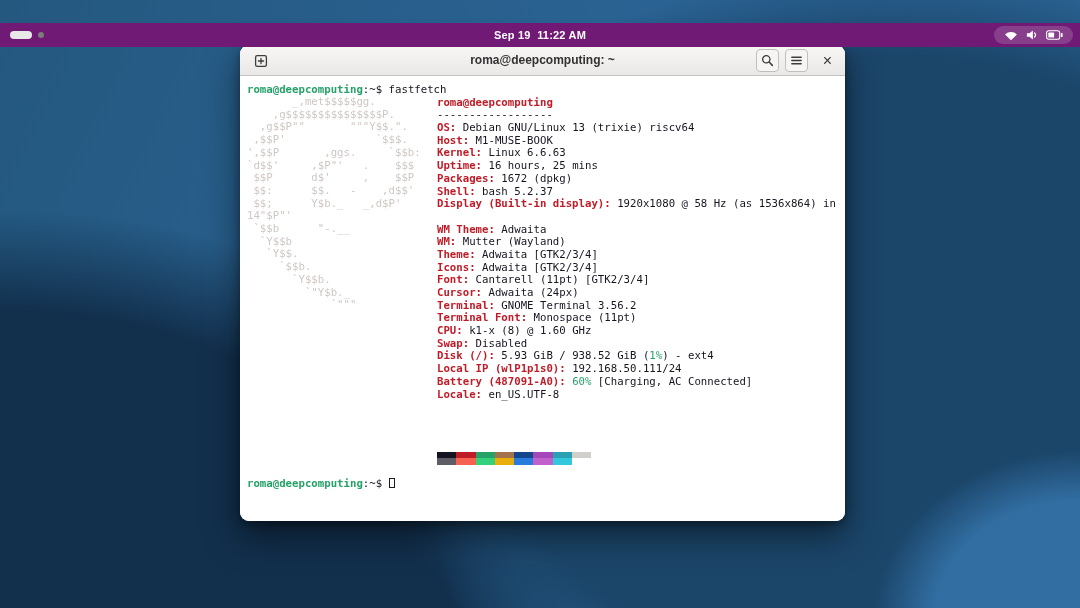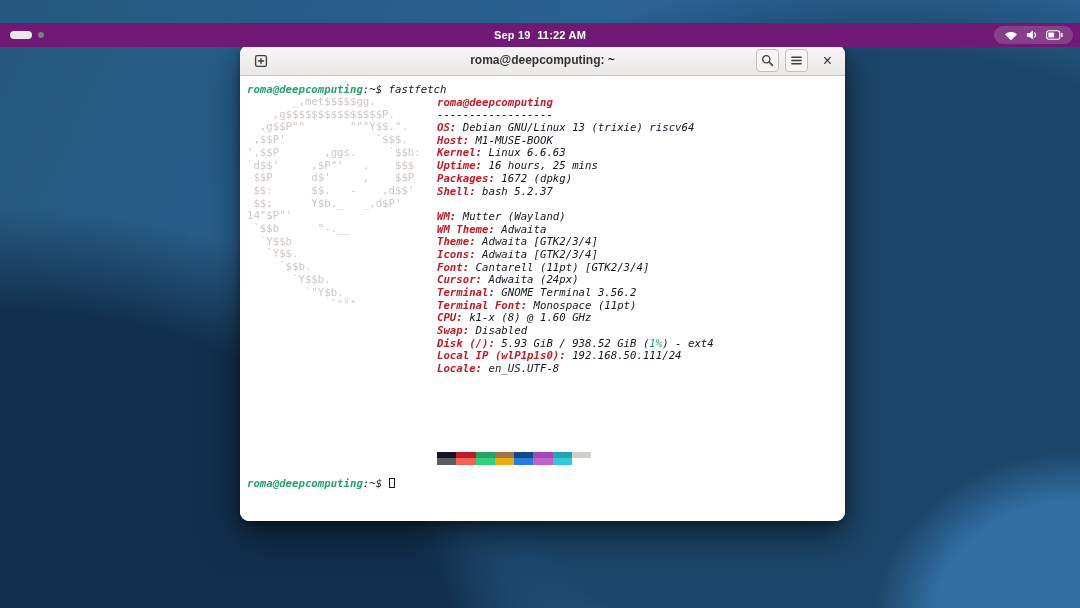--- a/index.html
+++ b/index.html
@@ -39,21 +39,21 @@
   .hb-btn.bordered { border: 1px solid #c2bfba; background: #f6f5f3; }
   .btn-newtab { left: 9px; }
   .btn-search { right: 66px; }
   .btn-menu   { right: 37px; }
   .btn-close  { right: 6px; }
   .close-glyph { font-size: 16px; line-height: 1; color: #3a3a3a; font-weight: 400; }
 
   
   .term { position: absolute; left: 0; top: 31px; right: 0; bottom: 0; background: #ffffff;
           font-family: "DejaVu Sans Mono", monospace; font-size: 10.7px; line-height: 12.7px; color: #171421; }
-  .cmdline, .promptline, .tline { white-space: pre; font-style: italic; }
+  .cmdline, .promptline, .tline { white-space: pre; }
   .cmdline   { position: absolute; left: 7px;  top: 8px; }
   .art       { position: absolute; left: 7px;  top: 20px; color: #cfc7c4;
                font-family: inherit; font-size: inherit; line-height: inherit; white-space: pre; }
   .info      { position: absolute; left: 197px; top: 20.7px; }
   .tline     { height: 12.7px; }
   .c-key, .c-title { color: #c01c28; font-weight: 700; }
   .c-val   { color: #171421; }
   .c-pct   { color: #26a269; }
   .c-prompt{ color: #26a269; font-weight: 700; }
   .palette { position: absolute; left: 197px; top: 376px; display: flex; }
@@ -142,33 +142,35 @@
 
     <div class="info">
         <div class="tline"><span class="c-title">roma@deepcomputing</span></div>
         <div class="tline"><span class="c-val">------------------</span></div>
         <div class="tline"><span class="c-key">OS: </span><span class="c-val">Debian GNU/Linux 13 (trixie) riscv64</span></div>
         <div class="tline"><span class="c-key">Host: </span><span class="c-val">M1-MUSE-BOOK</span></div>
         <div class="tline"><span class="c-key">Kernel: </span><span class="c-val">Linux 6.6.63</span></div>
         <div class="tline"><span class="c-key">Uptime: </span><span class="c-val">16 hours, 25 mins</span></div>
         <div class="tline"><span class="c-key">Packages: </span><span class="c-val">1672 (dpkg)</span></div>
         <div class="tline"><span class="c-key">Shell: </span><span class="c-val">bash 5.2.37</span></div>
+        <div class="tline"><span class="c-key">Display (Built-in display): </span><span class="c-val">1920x1080 @ 58 Hz (as 1536x864) in</span></div>
         <div class="tline"></div>
+        <div class="tline"><span class="c-key">WM Theme: </span><span class="c-val">Adwaita</span></div>
         <div class="tline"><span class="c-key">WM: </span><span class="c-val">Mutter (Wayland)</span></div>
-        <div class="tline"><span class="c-key">WM Theme: </span><span class="c-val">Adwaita</span></div>
         <div class="tline"><span class="c-key">Theme: </span><span class="c-val">Adwaita [GTK2/3/4]</span></div>
         <div class="tline"><span class="c-key">Icons: </span><span class="c-val">Adwaita [GTK2/3/4]</span></div>
         <div class="tline"><span class="c-key">Font: </span><span class="c-val">Cantarell (11pt) [GTK2/3/4]</span></div>
         <div class="tline"><span class="c-key">Cursor: </span><span class="c-val">Adwaita (24px)</span></div>
         <div class="tline"><span class="c-key">Terminal: </span><span class="c-val">GNOME Terminal 3.56.2</span></div>
         <div class="tline"><span class="c-key">Terminal Font: </span><span class="c-val">Monospace (11pt)</span></div>
         <div class="tline"><span class="c-key">CPU: </span><span class="c-val">k1-x (8) @ 1.60 GHz</span></div>
         <div class="tline"><span class="c-key">Swap: </span><span class="c-val">Disabled</span></div>
         <div class="tline"><span class="c-key">Disk (/): </span><span class="c-val">5.93 GiB / 938.52 GiB (</span><span class="c-pct">1%</span><span class="c-val">) - ext4</span></div>
         <div class="tline"><span class="c-key">Local IP (wlP1p1s0): </span><span class="c-val">192.168.50.111/24</span></div>
+        <div class="tline"><span class="c-key">Battery (487091-A0): </span><span class="c-pct">60%</span><span class="c-val"> [Charging, AC Connected]</span></div>
         <div class="tline"><span class="c-key">Locale: </span><span class="c-val">en_US.UTF-8</span></div>
       </div>
 
     <div class="palette">
         <div class="pcell">
           <div class="ph" style="background: rgb(23, 20, 33);"></div>
           <div class="ph" style="background: rgb(94, 92, 100);"></div>
         </div>
         <div class="pcell">
           <div class="ph" style="background: rgb(192, 28, 40);"></div>

